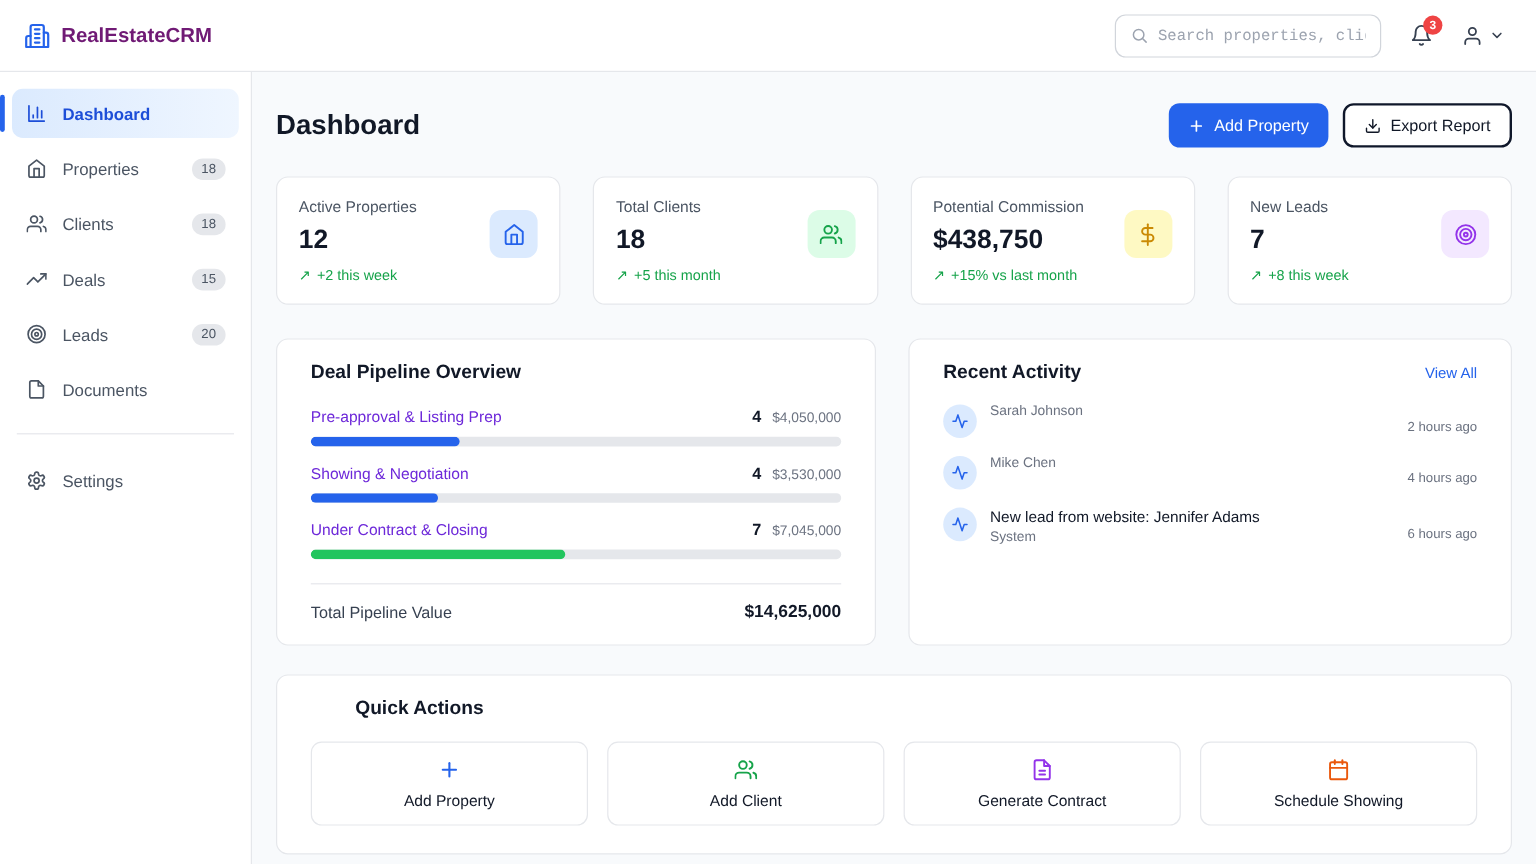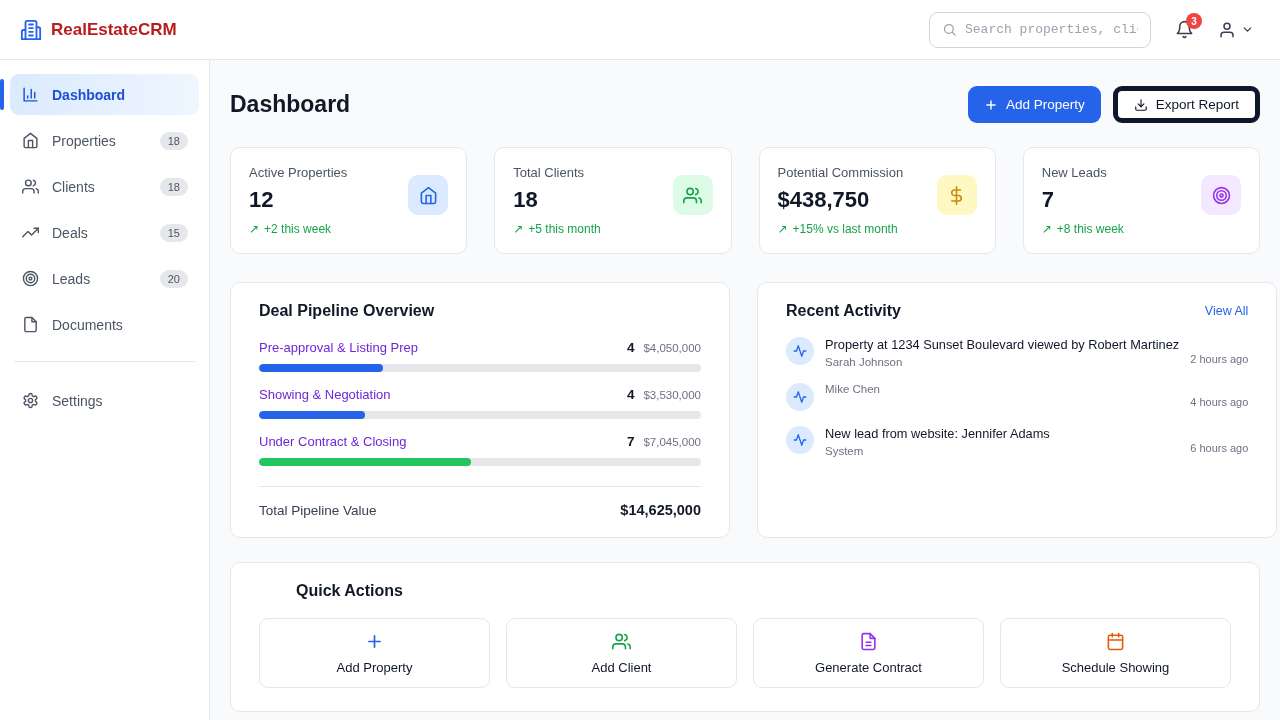--- a/index.html
+++ b/index.html
@@ -3,21 +3,21 @@
 <meta charset="utf-8">
 <style>
   * { box-sizing: border-box; margin: 0; padding: 0; }
   html, body { width: 1280px; height: 720px; overflow: hidden; }
   body { font-family: "Liberation Sans", sans-serif; background: #f8fafc; color: #111827; }
   button { font-family: inherit; cursor: pointer; }
 
   
   .topbar { height: 60px; background: #fff; border-bottom: 1px solid #e5e7eb;
     display: flex; align-items: center; justify-content: space-between; padding: 0 26px 0 20px; }
-  .brand { display: flex; align-items: center; gap: 9px; font-size: 17px; font-weight: bold; color: #b91c1c; }
+  .brand { display: flex; align-items: center; gap: 9px; font-size: 17px; font-weight: bold; color: #701a75; }
   .brand-icon { color: #2563eb; display: flex; }
   .topbar-right { display: flex; align-items: center; gap: 24px; }
   .search-box { display: flex; align-items: center; gap: 8px; width: 222px; height: 36px;
     border: 1px solid #d1d5db; border-radius: 9px; padding: 0 12px; background: #fff; color: #9ca3af; }
   .search-box input { border: none; outline: none; flex: 1; font-size: 13px; color: #374151; background: transparent; min-width: 0; font-family: Liberation Mono, monospace; }
   .search-box input::placeholder { color: #9ca3af; }
   .bell-wrap { position: relative; color: #374151; display: flex; cursor: pointer; }
   .bell-badge { position: absolute; top: -7px; right: -8px; background: #ef4444; color: #fff;
     font-size: 10px; font-weight: bold; min-width: 16px; height: 16px; border-radius: 999px;
     display: flex; align-items: center; justify-content: center; padding: 0 3px; }
@@ -38,21 +38,21 @@
   .nav-divider { height: 1px; background: #e5e7eb; margin: 16px 4px 18px; }
 
   .main { flex: 1; padding: 22px 20px 0; overflow: hidden; background: #f8fafc; }
 
   
   .page-header { display: flex; align-items: center; justify-content: space-between; margin: 4px 0 24px; }
   .page-title { font-size: 23px; font-weight: bold; }
   .header-actions { display: flex; gap: 12px; }
   .btn { height: 37px; border-radius: 9px; font-size: 13.5px; display: flex; align-items: center; gap: 8px; padding: 0 16px; }
   .btn-primary { background: #2563eb; color: #fff; border: none; font-weight: 500; }
-  .btn-secondary { background: #fff; color: #111827; border: 5px solid #0f172a; font-weight: 500; }
+  .btn-secondary { background: #fff; color: #111827; border: 2px solid #0f172a; font-weight: 500; }
 
   
   .stats-row { display: grid; grid-template-columns: repeat(4, 1fr); gap: 27px; margin-bottom: 28px; }
   .stat-card { background: #fff; border: 1px solid #e5e7eb; border-radius: 10px; padding: 17px 18px;
     display: flex; justify-content: space-between; }
   .stat-label { font-size: 13px; color: #4b5563; }
   .stat-value { font-size: 22px; font-weight: bold; margin: 7px 0 9px; }
   .stat-delta { font-size: 12px; color: #16a34a; display: flex; align-items: center; gap: 5px; }
   .stat-tile { width: 40px; height: 40px; border-radius: 10px; display: flex; align-items: center;
     justify-content: center; flex-shrink: 0; margin-top: 10px; }
@@ -381,21 +381,20 @@
           <button class="view-all">View All</button>
         </div>
 
         <div class="activity-item">
           <span class="activity-avatar">
             <svg width="14" height="14" viewBox="0 0 24 24" fill="none" stroke="currentColor" stroke-width="2.2" stroke-linecap="round" stroke-linejoin="round">
                 <polyline points="22 12 18 12 15 21 9 3 6 12 2 12"></polyline>
               </svg>
           </span>
           <div class="activity-body">
-            <div class="activity-text">Property at 1234 Sunset Boulevard viewed by Robert Martinez</div>
             <div class="activity-by">Sarah Johnson</div>
           </div>
           <span class="activity-time">2 hours ago</span>
         </div>
 
         <div class="activity-item">
           <span class="activity-avatar">
             <svg width="14" height="14" viewBox="0 0 24 24" fill="none" stroke="currentColor" stroke-width="2.2" stroke-linecap="round" stroke-linejoin="round">
                 <polyline points="22 12 18 12 15 21 9 3 6 12 2 12"></polyline>
               </svg>

